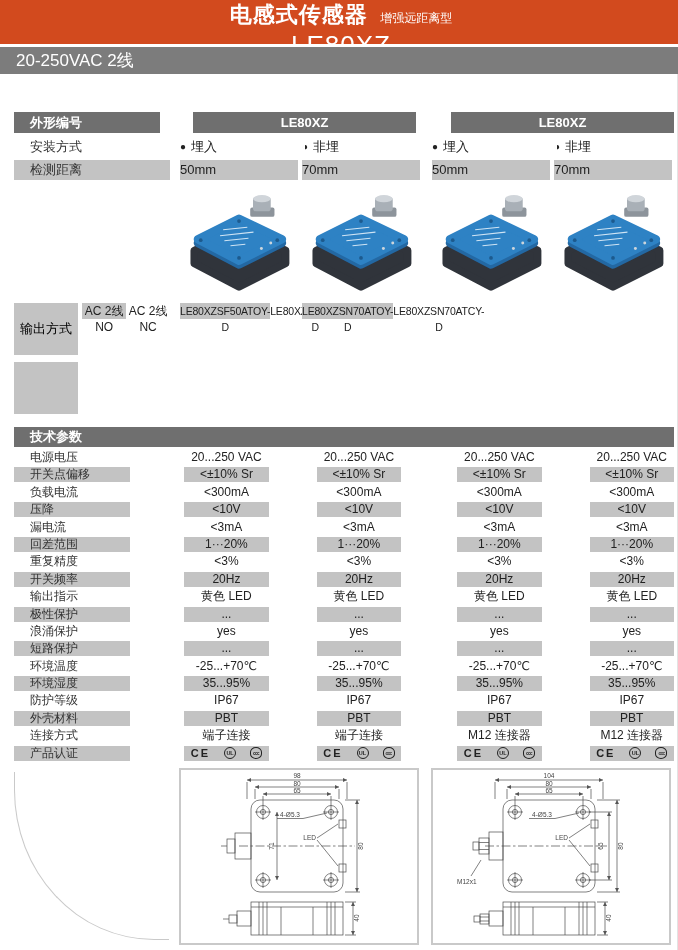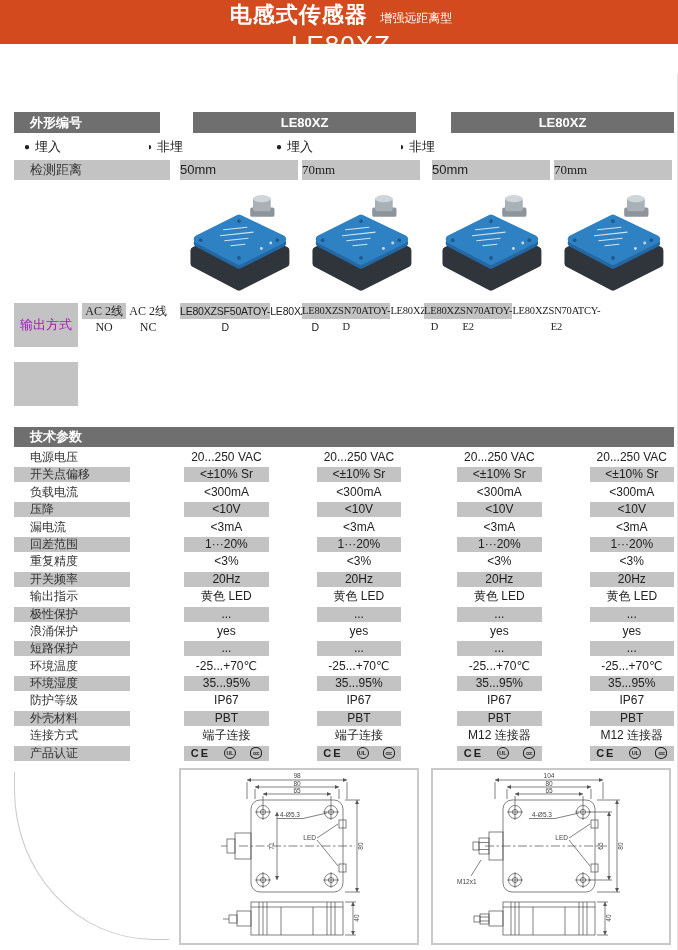--- a/index.html
+++ b/index.html
@@ -11,21 +11,21 @@
        display:flex;align-items:center;justify-content:space-between;box-sizing:border-box;padding:0 12px 0 16px;flex-direction:column;}
   .hdr-title{color:#fff;font-size:22px;font-weight:bold;letter-spacing:1px;}
   .hdr-sub{color:#fff;font-size:12px;margin-left:8px;}
   .hdr-model{color:#fff;font-size:26px;letter-spacing:1px;}
   .subhdr{position:absolute;top:47px;left:0;width:678px;height:27px;background:#7c7c7c;
           color:#fff;font-size:17px;line-height:27px;box-sizing:border-box;padding-left:16px;}
   .page-edge{position:absolute;right:0;top:74px;bottom:0;width:1px;background:#e3e3e3;}
 
   
   .band{position:absolute;left:14px;width:660px;display:flex;}
-  .mlA{margin-left:10px;} .mlB{margin-left:4px;font-family:Liberation Serif, serif;} .mlC{margin-left:12px;}
+  .mlA{margin-left:10px;} .mlB{margin-left:4px;} .mlC{margin-left:12px;}
 
   .lbl-dark{width:156px;height:21px;line-height:21px;background:#6f6f6f;color:#fff;
             font-size:13px;font-weight:bold;box-sizing:border-box;padding-left:16px;}
   .ghdr{width:240px;height:21px;line-height:21px;background:#6f6f6f;color:#fff;
         font-size:13px;font-weight:bold;text-align:center;}
 
   .row-shape{top:112px;gap:23px;}
   .row-mount{top:137px;}
   .row-dist{top:160px;}
 
@@ -33,22 +33,22 @@
   .mcell{width:118px;height:20px;line-height:20px;text-align:left;font-size:13px;color:#222;}
   .micon{font-size:10px;margin-right:5px;vertical-align:1px;}
   .gray{background:#c3c3c3;}
 
   
   .imgs{top:186px;height:114px;}
   .imgcell{width:118px;display:flex;align-items:center;justify-content:center;}
 
   
   .blk1{top:303px;} .blk2{top:362px;}
-  .olab{width:64px;height:44px;background:#c3c3c3;display:flex;align-items:center;justify-content:center;
-        font-size:13px;color:#a21caf;text-align:center;}
+  .olab{width:64px;height:52px;background:#c3c3c3;display:flex;align-items:center;justify-content:center;
+        font-size:13px;color:#000000;text-align:center;}
   .ocol{display:flex;flex-direction:row;}
   .osub{width:88px;} .opn{width:118px;}
   .ocell{height:16px;line-height:16px;margin-bottom:2px;text-align:center;font-size:12px;color:#222;}
   .ocell:last-child{margin-bottom:0;}
   .pn{font-size:10.5px;letter-spacing:-0.2px;}
 
   
   .tbar{position:absolute;left:14px;top:427px;width:660px;height:20px;background:#6f6f6f;color:#fff;
         font-size:13px;font-weight:bold;line-height:20px;box-sizing:border-box;padding-left:16px;}
   #tech-rows{position:absolute;left:14px;top:450px;width:660px;}
@@ -110,29 +110,31 @@
     </defs>
   </svg>
 
   <div class="hdr">
     <div>
       <span class="hdr-title">电感式传感器</span>
       <span class="hdr-sub">增强远距离型</span>
     </div>
     <span class="hdr-model">LE80XZ</span>
   </div>
+  <div class="subhdr">20-250VAC 2线</div>
   <div class="page-edge"></div>
 
   <div class="band row-shape">
     <div class="lbl-dark">外形编号</div>
     <div class="ghdr mlA">LE80XZ</div>
     <div class="ghdr mlC">LE80XZ</div>
   </div>
 
   <div class="band row-mount">
+    <div class="mlab">安装方式</div>
     <div class="mcell mlA"><span class="micon">●</span><span>埋入</span></div>
     <div class="mcell mlB"><span class="micon">◑</span><span>非埋</span></div>
     <div class="mcell mlC"><span class="micon">●</span><span>埋入</span></div>
     <div class="mcell mlB"><span class="micon">◑</span><span>非埋</span></div>
   </div>
 
   <div class="band row-dist">
     <div class="mlab gray">检测距离</div>
     <div class="mcell gray mlA">50mm</div>
     <div class="mcell gray mlB">70mm</div>
@@ -172,25 +174,20 @@
       <div class="ocell gray"></div>
     </div>
     <div class="ocol opn mlA">
       <div class="ocell gray pn">LE80XZSF50ATOY-D</div>
       <div class="ocell pn">LE80XZSF50ATCY-D</div>
       <div class="ocell gray"></div>
     </div>
     <div class="ocol opn mlB">
       <div class="ocell gray pn">LE80XZSN70ATOY-D</div>
       <div class="ocell pn">LE80XZSN70ATCY-D</div>
-      <div class="ocell gray"></div>
-    </div>
-    <div class="ocol opn mlB">
-      <div class="ocell gray pn">LE80XZSN70ATOY-E2</div>
-      <div class="ocell pn">LE80XZSN70ATCY-E2</div>
       <div class="ocell gray"></div>
     </div>
   </div>
 
   <div class="band blk2">
     <div class="olab"></div>
     <div class="ocol osub mlB">
       <div class="ocell gray"></div>
       <div class="ocell"></div>
       <div class="ocell gray"></div>

